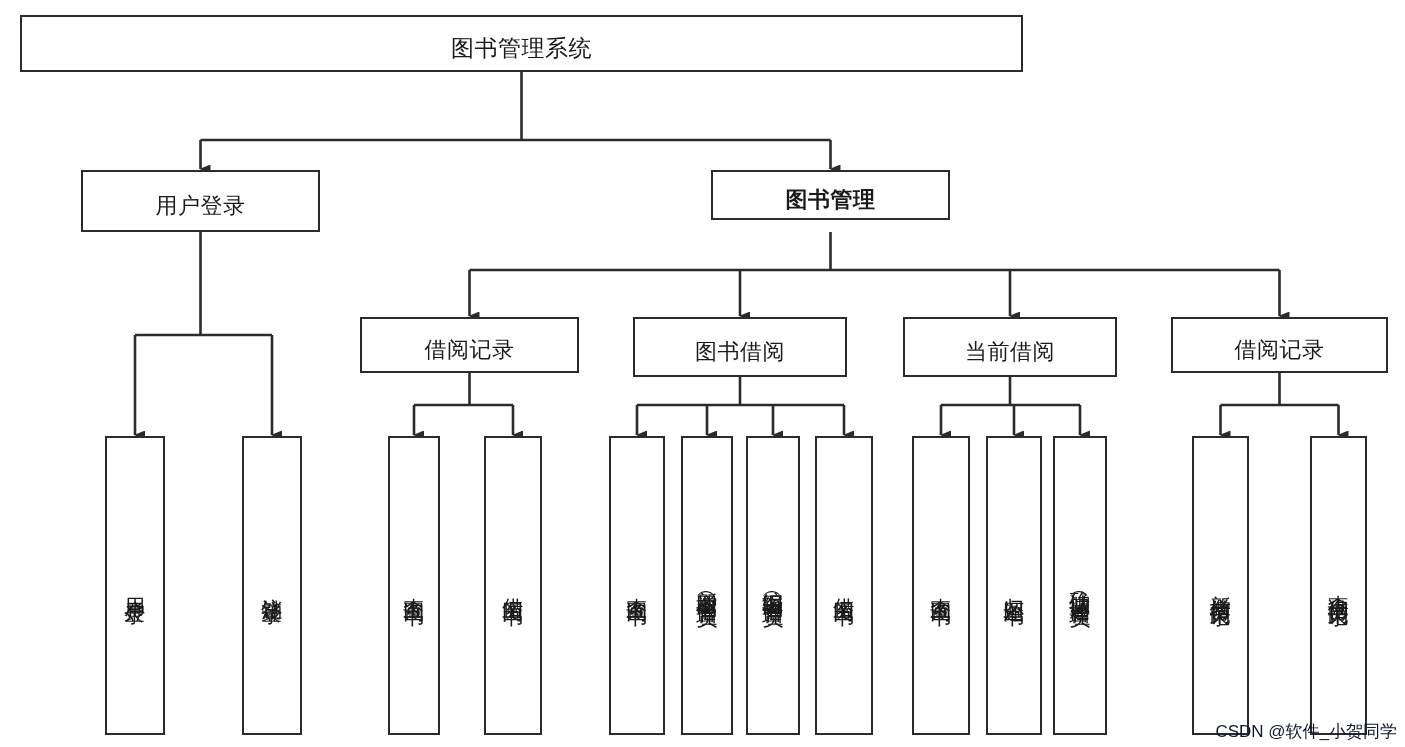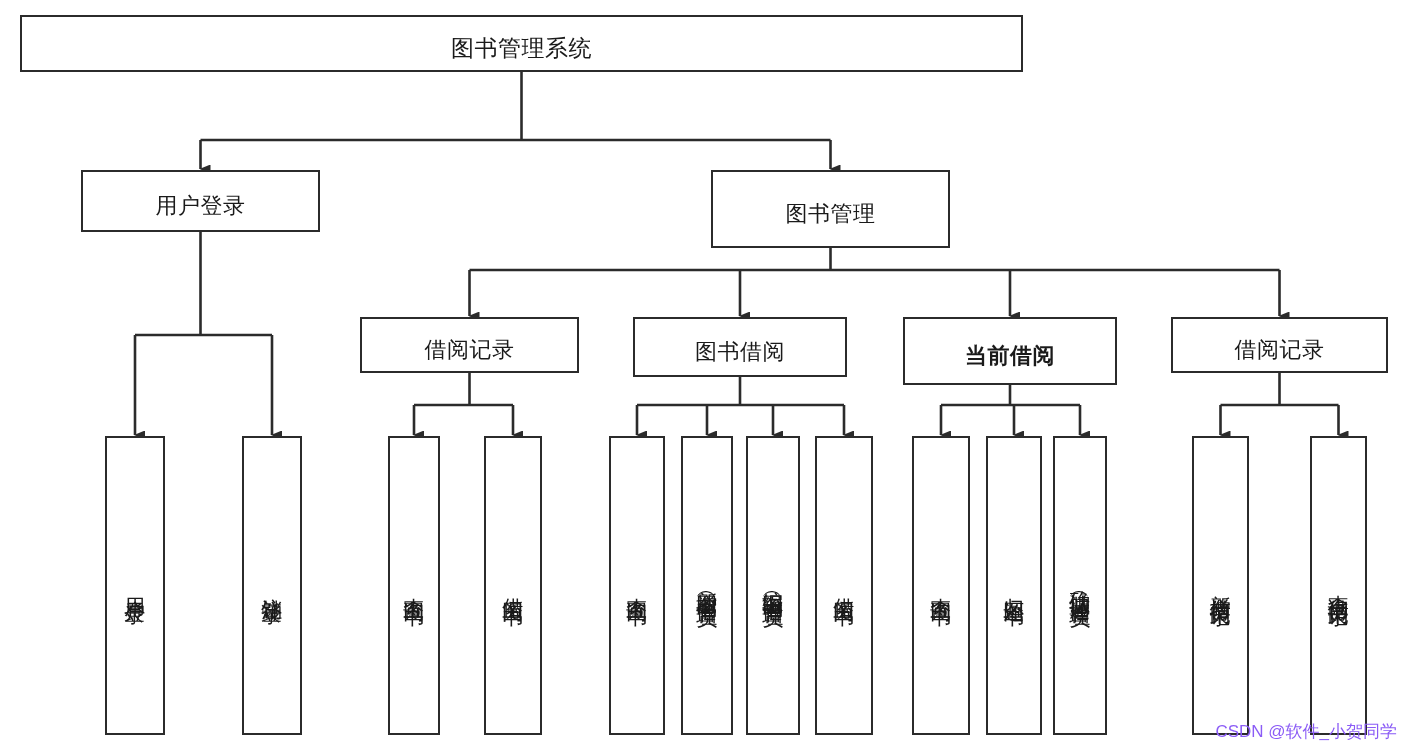--- a/index.html
+++ b/index.html
@@ -64,21 +64,21 @@
     font-size: 21px;
     line-height: 1.12;
     letter-spacing: 2.5px;
     white-space: nowrap;
   }
   #watermark {
     position: absolute;
     right: 8px;
     bottom: 4px;
     font-size: 17px;
-    color: #8b5cf6;
+    color: #0f172a;
     z-index: 9;
     white-space: nowrap;
     font-family: "Liberation Sans", "DejaVu Sans", sans-serif;
   }
 </style>
 </head>
 <body>
 
 <div id="diagram-root">
 
@@ -125,31 +125,31 @@
       </g>
   </svg>
 
   <div class="node root h-node" style="left: 20px; top: 15px; width: 1003px; height: 57px;">
     <span class="node-label">图书管理系统</span>
   </div>
 
   <div class="node h-node" style="left: 81px; top: 170px; width: 239px; height: 62px;">
     <span class="node-label">用户登录</span>
   </div>
-  <div class="node h-node" style="left: 711px; top: 170px; width: 239px; height: 78px;">
+  <div class="node h-node" style="left: 711px; top: 170px; width: 239px; height: 50px; font-weight: bold;">
     <span class="node-label">图书管理</span>
   </div>
 
   <div class="node h-node" style="left: 360px; top: 317px; width: 219px; height: 56px;">
     <span class="node-label">借阅记录</span>
   </div>
   <div class="node h-node" style="left: 633px; top: 317px; width: 214px; height: 60px;">
     <span class="node-label">图书借阅</span>
   </div>
-  <div class="node h-node" style="left: 903px; top: 317px; width: 214px; height: 68px; font-weight: bold;">
+  <div class="node h-node" style="left: 903px; top: 317px; width: 214px; height: 60px;">
     <span class="node-label">当前借阅</span>
   </div>
   <div class="node h-node" style="left: 1171px; top: 317px; width: 217px; height: 56px;">
     <span class="node-label">借阅记录</span>
   </div>
 
   <div class="node v-node" style="left: 105px; top: 436px; width: 60px; height: 299px;">
     <span class="node-label">用户登录</span>
   </div>
   <div class="node v-node" style="left: 242px; top: 436px; width: 60px; height: 299px;">

